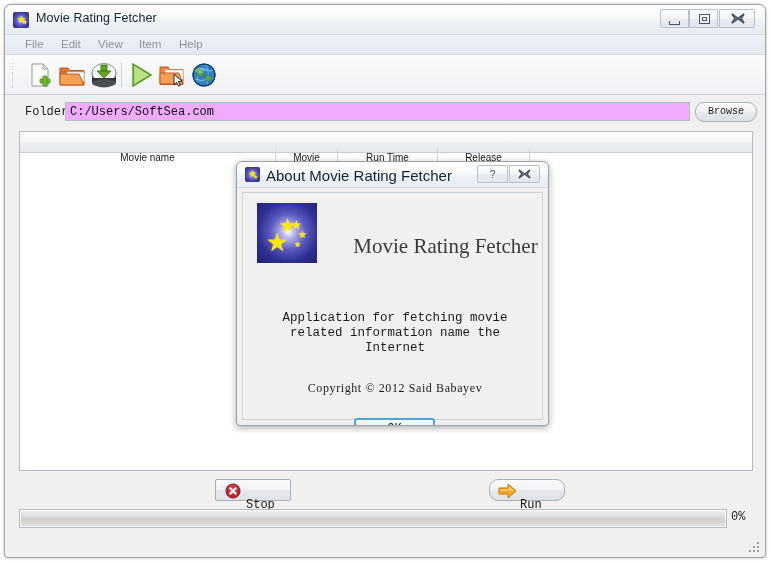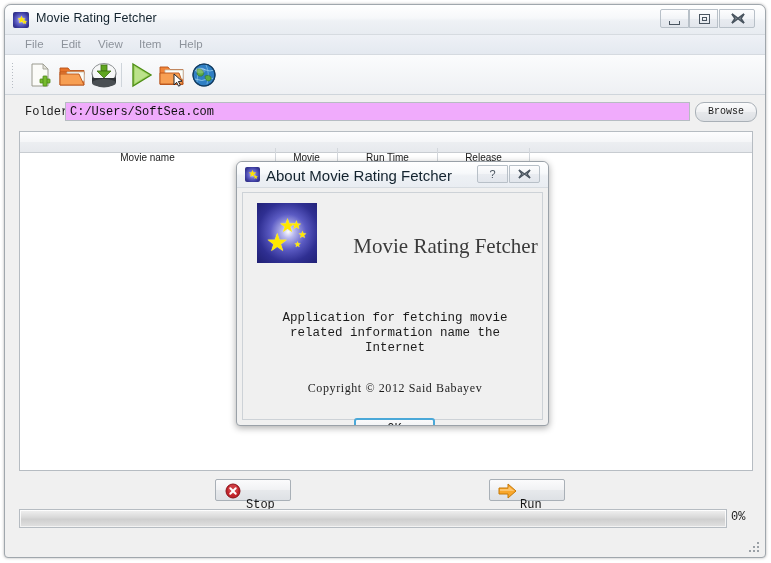--- a/index.html
+++ b/index.html
@@ -219,21 +219,21 @@
     background: linear-gradient(to bottom, #fbfbfc 0%, #f1f2f4 48%, #e7e9ec 52%, #dee1e5 100%);
     border: 1px solid #a9b0b7;
     border-radius: 2px;
     box-sizing: border-box;
     font-family: "Liberation Mono", monospace;
     font-size: 12px;
     color: #151515;
     cursor: default;
   }
   #stop-button { left: 210px; width: 76px; }
-  #run-button  { left: 484px; width: 76px; }
+  #run-button  { left: 484px; width: 76px; border-radius: 9px; }
   .action-button .lbl {
     position: absolute;
     left: 30px; top: 2px; margin-top: 16px;
   }
 
   
   #progress-track {
     position: absolute;
     left: 14px; top: 504px;
     width: 708px; height: 19px;

